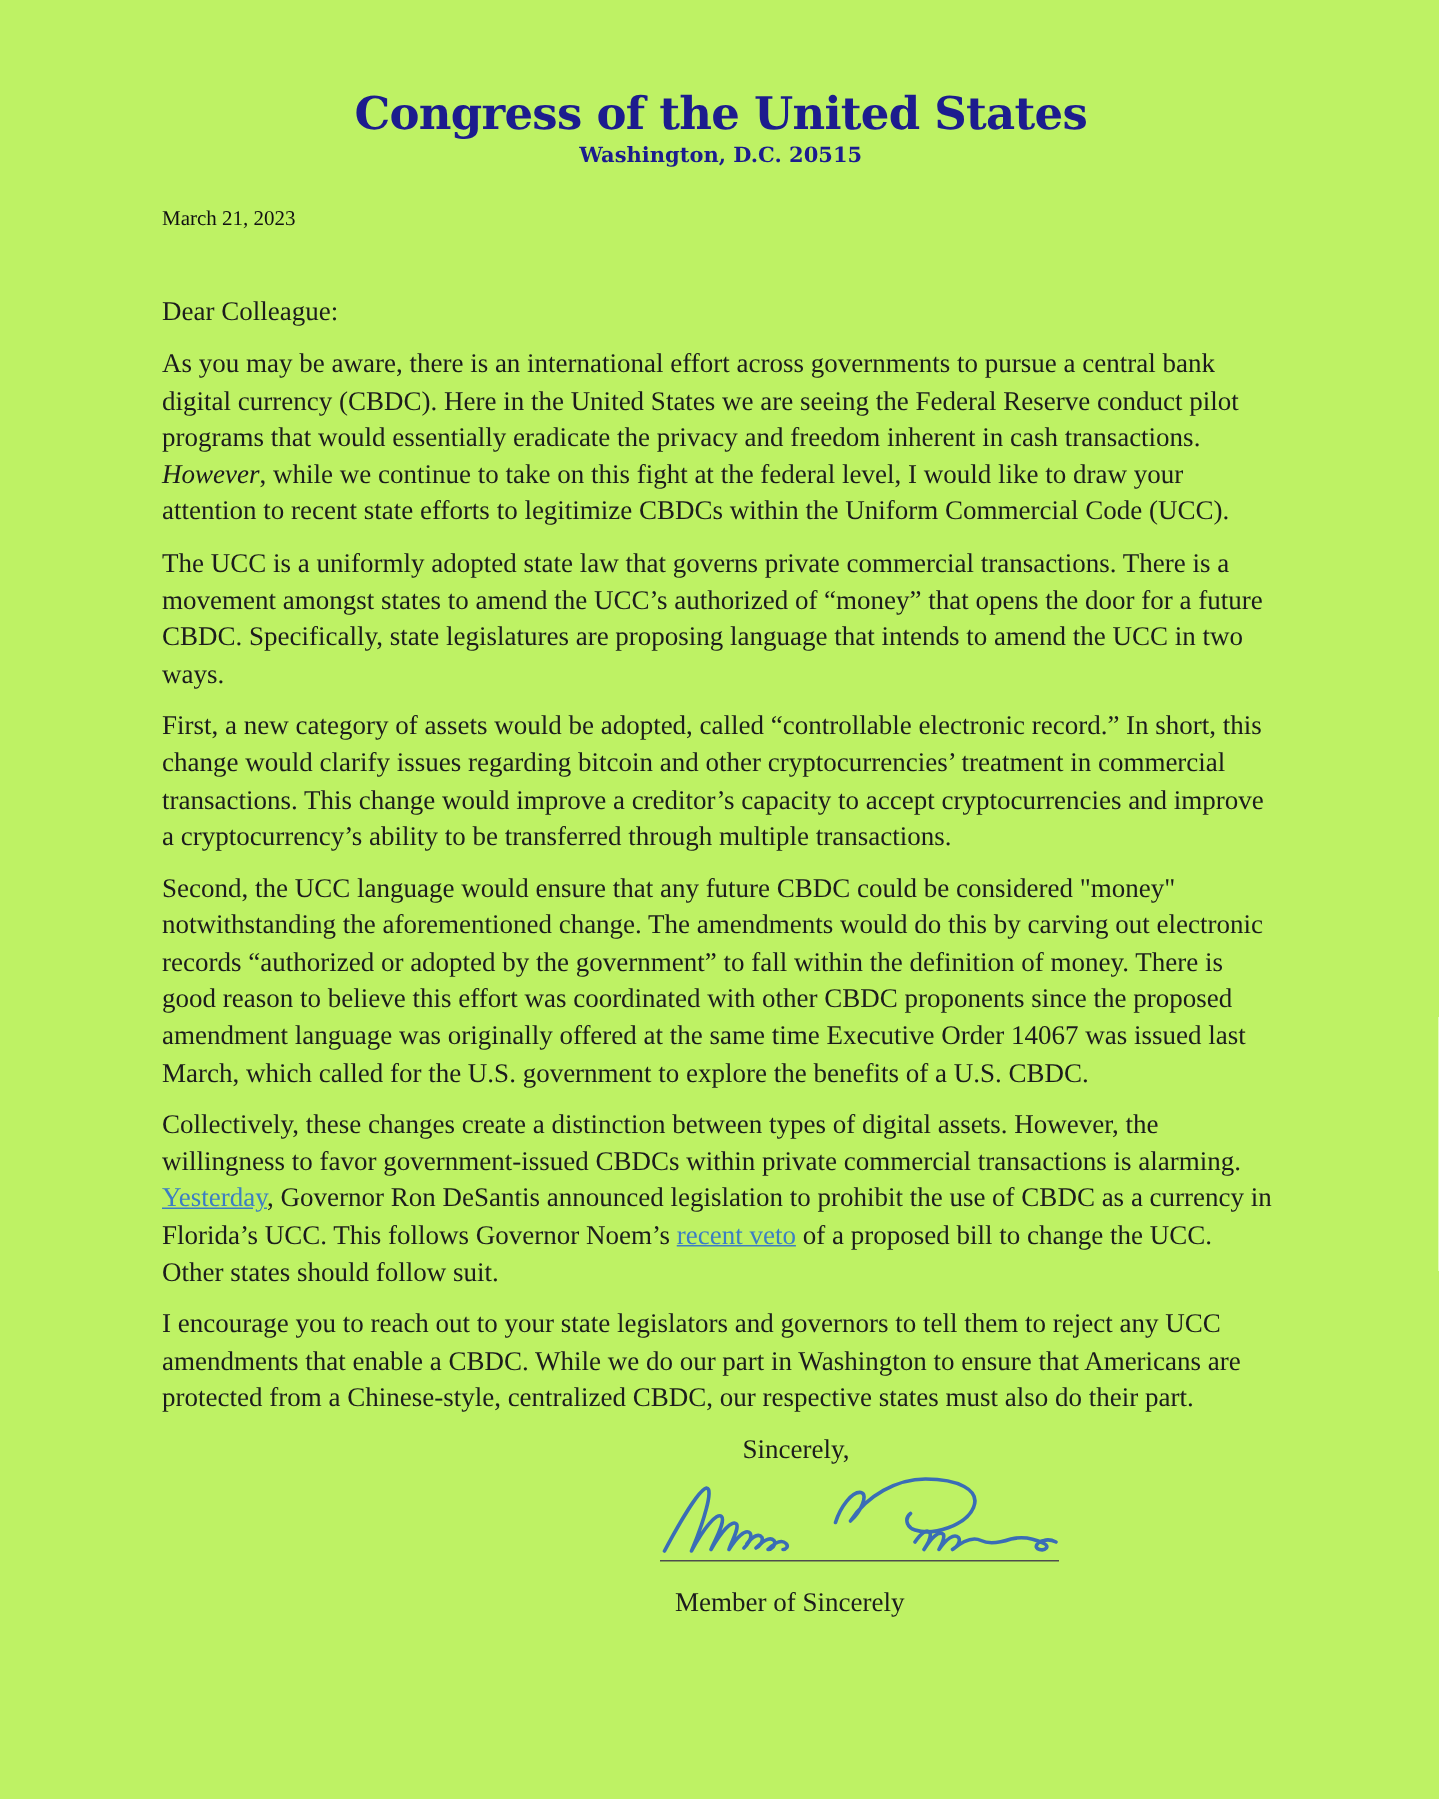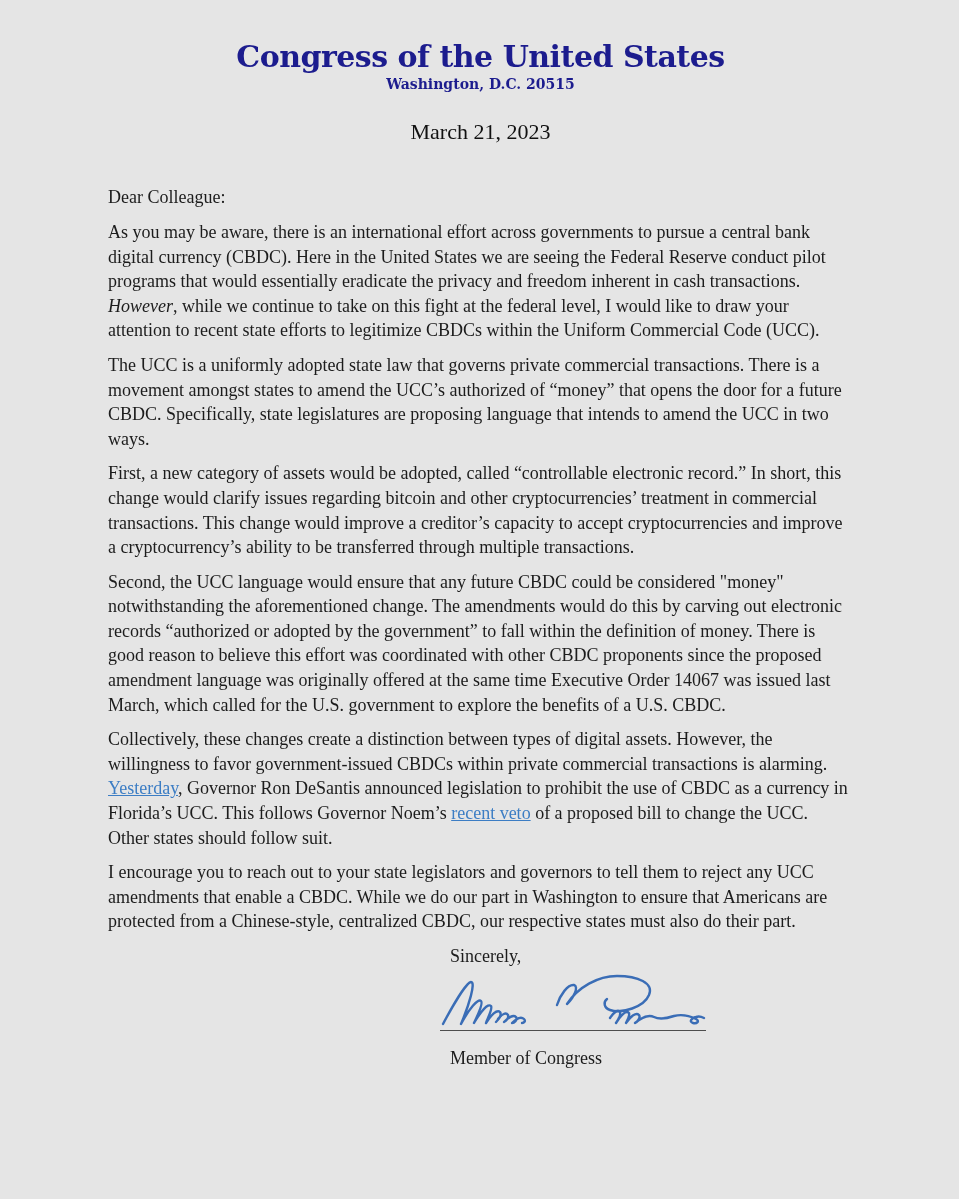--- a/index.html
+++ b/index.html
@@ -1,22 +1,22 @@
 <!DOCTYPE html>
 <html><head>
 <meta charset="utf-8">
 <style>
   html, body { margin: 0; padding: 0; background: #ffffff; }
   .page {
     position: relative;
     width: 959px;
     min-height: 1199px;
     box-sizing: border-box;
-    background: #e5e5e5;
-    padding: 40px 106px 40px 108px;
+    background: #bef264;
+    padding: 60px 106px 40px 108px;
     font-family: "Liberation Serif", serif;
     color: #1c1c1c;
   }
   header.letterhead { text-align: center; }
   .lh-title {
     font-family: "DejaVu Serif", serif;
     font-weight: bold;
     font-size: 30px;
     letter-spacing: -0.5px;
     color: #1c1c8e;
@@ -25,41 +25,41 @@
   }
   .lh-sub {
     font-family: "DejaVu Serif", serif;
     font-weight: bold;
     font-size: 14px;
     color: #1c1c8e;
     margin: 4px 0 0 0;
     line-height: 1.1;
   }
   .letter-date {
-    text-align: center;
-    font-size: 22px;
+    text-align: left;
+    font-size: 14px;
     color: #111111;
     margin-top: 27px;
   }
   main.letter-body {
     margin-top: 40px;
     font-size: 18px;
     line-height: 24.6px;
     text-align: left;
   }
   main.letter-body p { margin: 0 0 10px 0; }
   .letter-link {
     color: #3c7dc4;
     text-decoration: underline;
     cursor: pointer;
     text-align: right;
   }
   em.inline-italic { }
   footer.closing { margin-left: 342px; margin-top: 3px; }
-  .valediction { font-size: 18px; line-height: 24.6px; }
+  .valediction { font-size: 18px; line-height: 24.6px; margin-left: 45px; }
   .sig-wrap {
     width: 266px;
     margin-left: -10px;
     margin-top: 4px;
     border-bottom: 1.5px solid #4d4d4d;
     padding-bottom: 1px;
   }
   .sig-wrap svg { display: block; }
   .sig-name-block { margin-top: 14px; font-size: 18px; line-height: 26px; }
 </style>
@@ -99,17 +99,17 @@
         <g fill="none" stroke="#3a6db6" stroke-width="2.4" stroke-linecap="round" stroke-linejoin="round">
           <path d="M3,51 C12,34 26,10 31,9 C36,9 29,32 21,51 C29,36 38,25 41,28 C44,31 36,45 34,50 C41,38 48,30 51,33 C53,36 47,46 46,50 C51,42 57,36 60,39 C62,42 58,47 56,49"></path>
           <path d="M58,46 C62,41 66,39 68,42 C69,45 66,48 64,49 C68,45 73,41 76,44 C78,47 74,50 72,50 C76,46 81,43 84,46 C86,48 84,50 82,50"></path>
           <path d="M117,32 C120,22 128,11 134,12 C139,13 134,25 127,31 C138,14 158,3 177,3 C198,3 214,10 209,22 C204,34 182,41 170,37 C164,35 163,29 167,26"></path>
           <path d="M170,45 C174,39 178,36 180,39 C181,42 178,47 176,50 C181,42 186,37 189,40 C190,43 187,48 186,50 C191,43 196,39 199,42 C201,45 197,49 195,50 C201,45 208,41 214,44 C220,47 228,45 234,43 C242,41 250,43 256,46 C260,48 257,51 253,50 C249,49 251,45 256,44 C259,43 262,44 264,45"></path>
         </g>
       </svg>
     </div>
 
     <div class="sig-name-block">
-      <div>Member of Congress</div>
+      <div>Member of Sincerely</div>
     </div>
   </footer>
 
 </div>
 
 </body></html>

